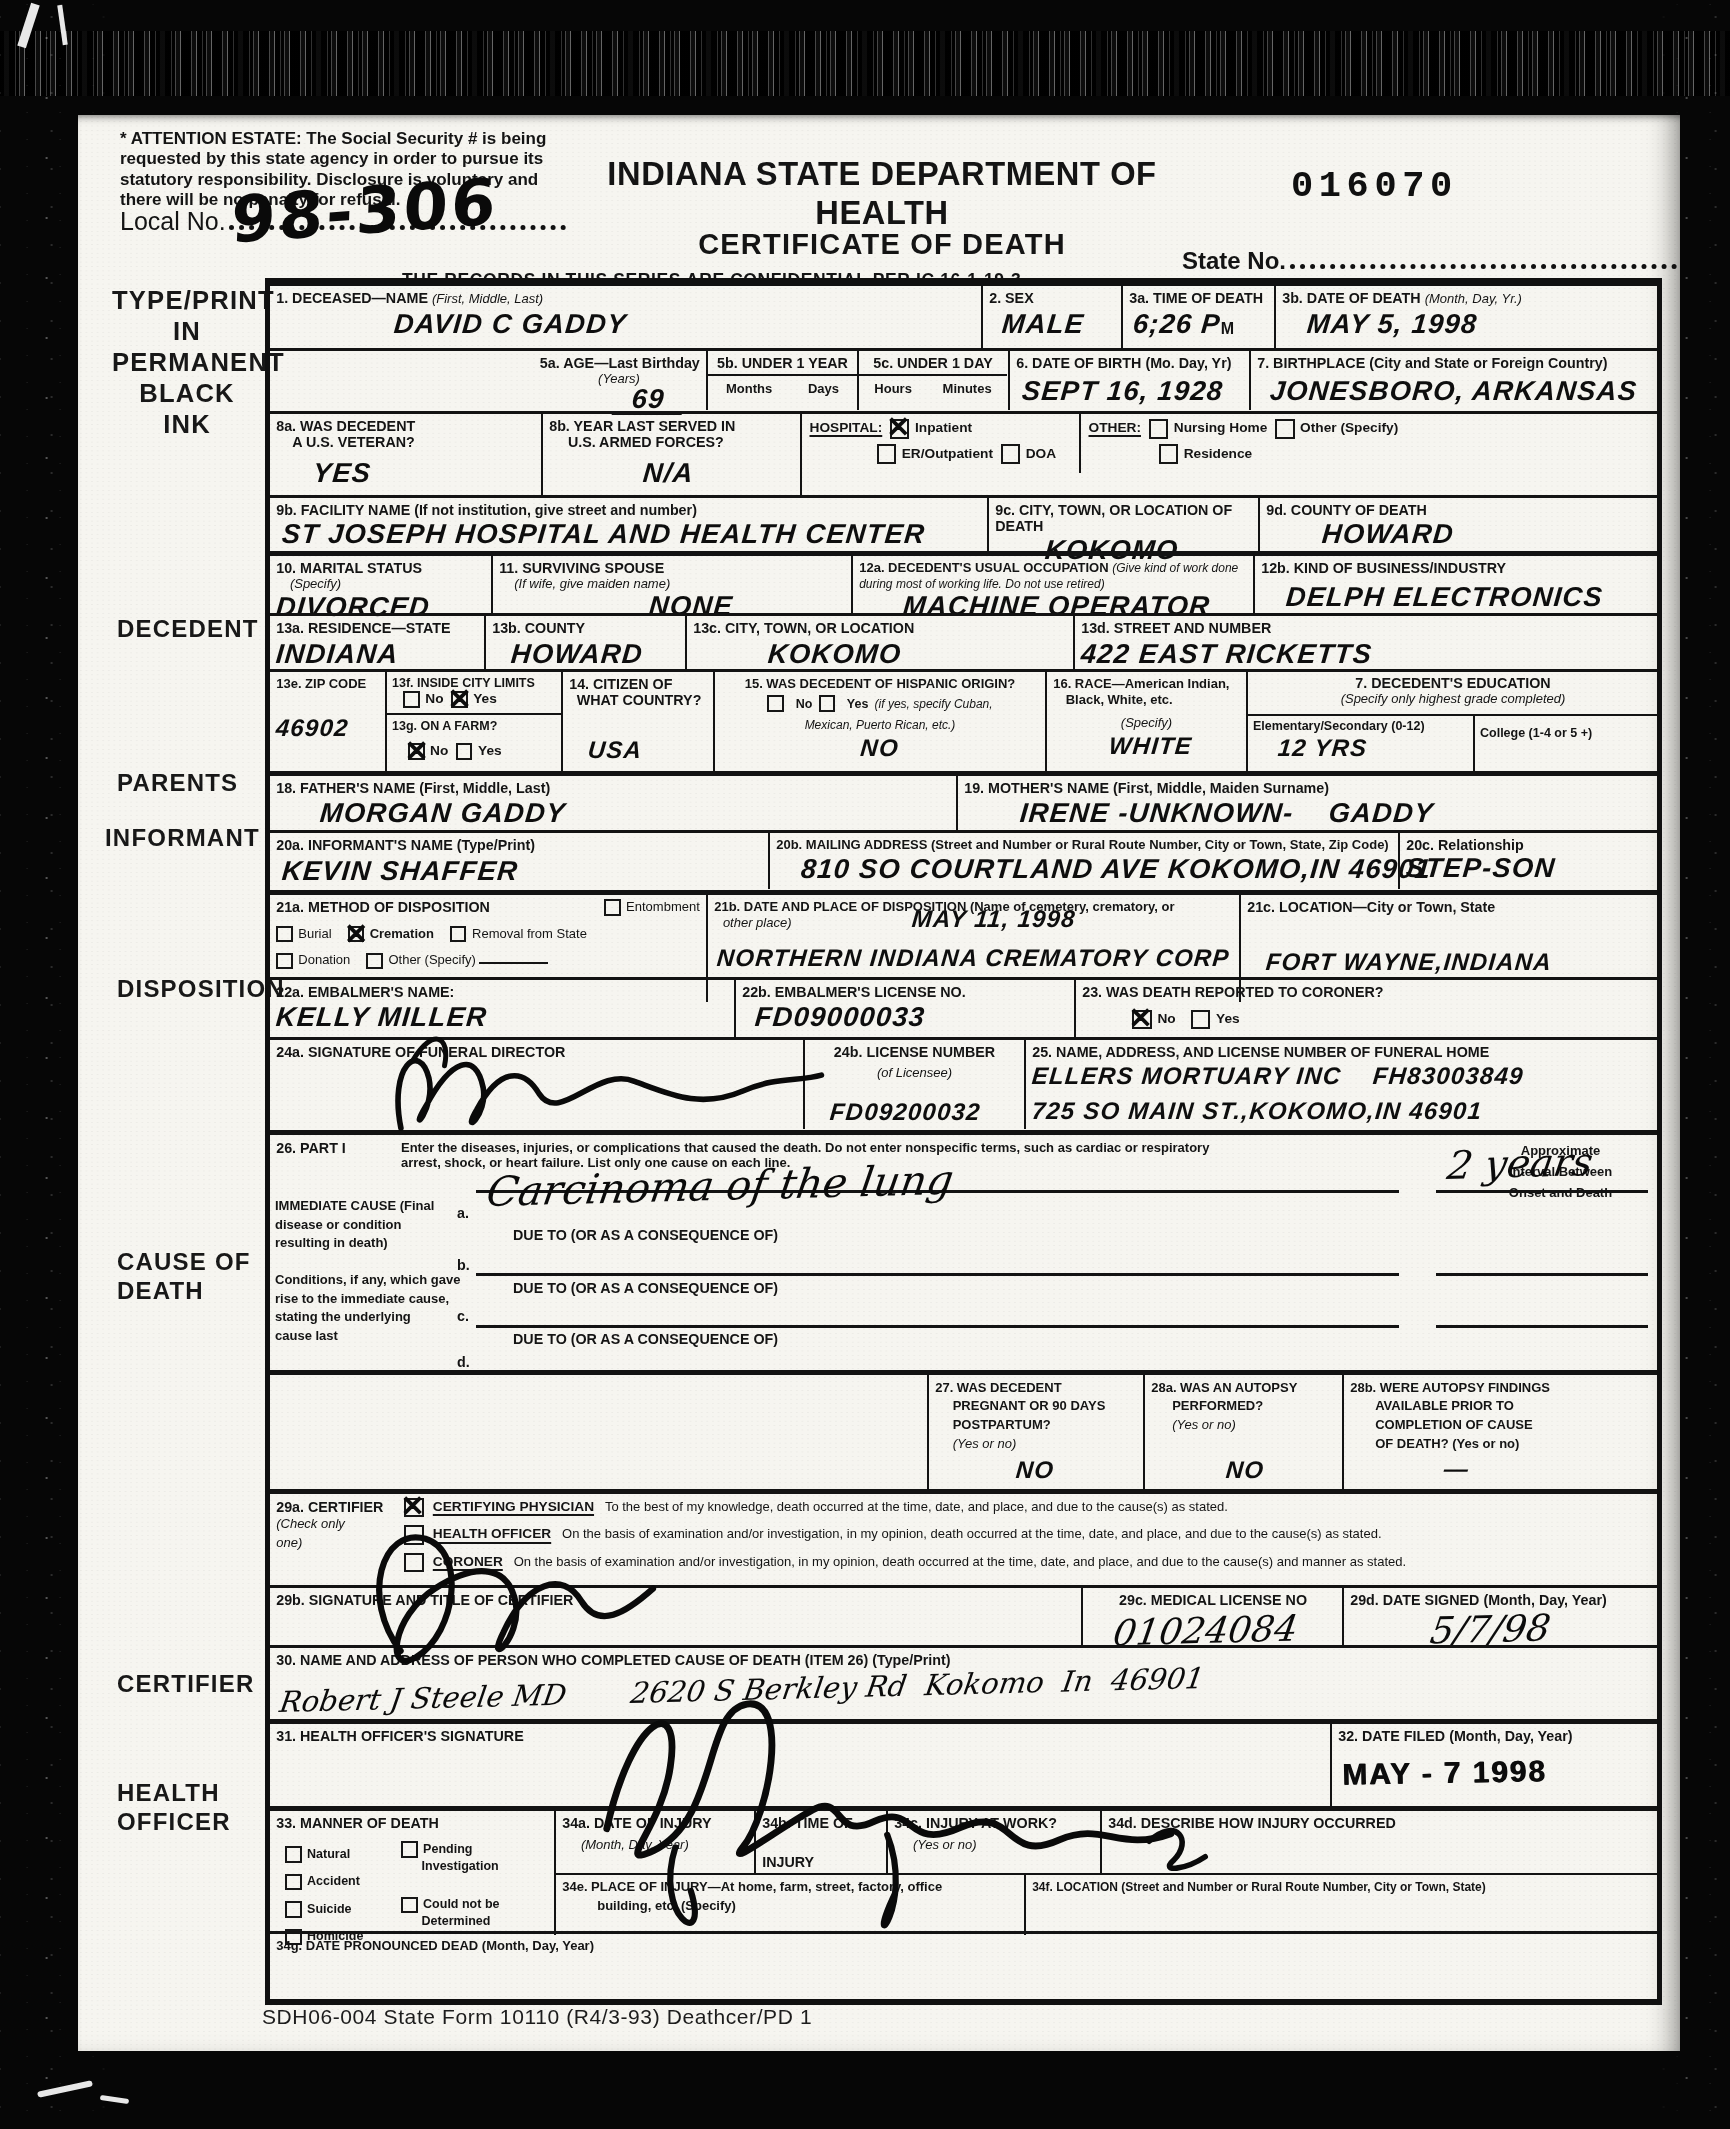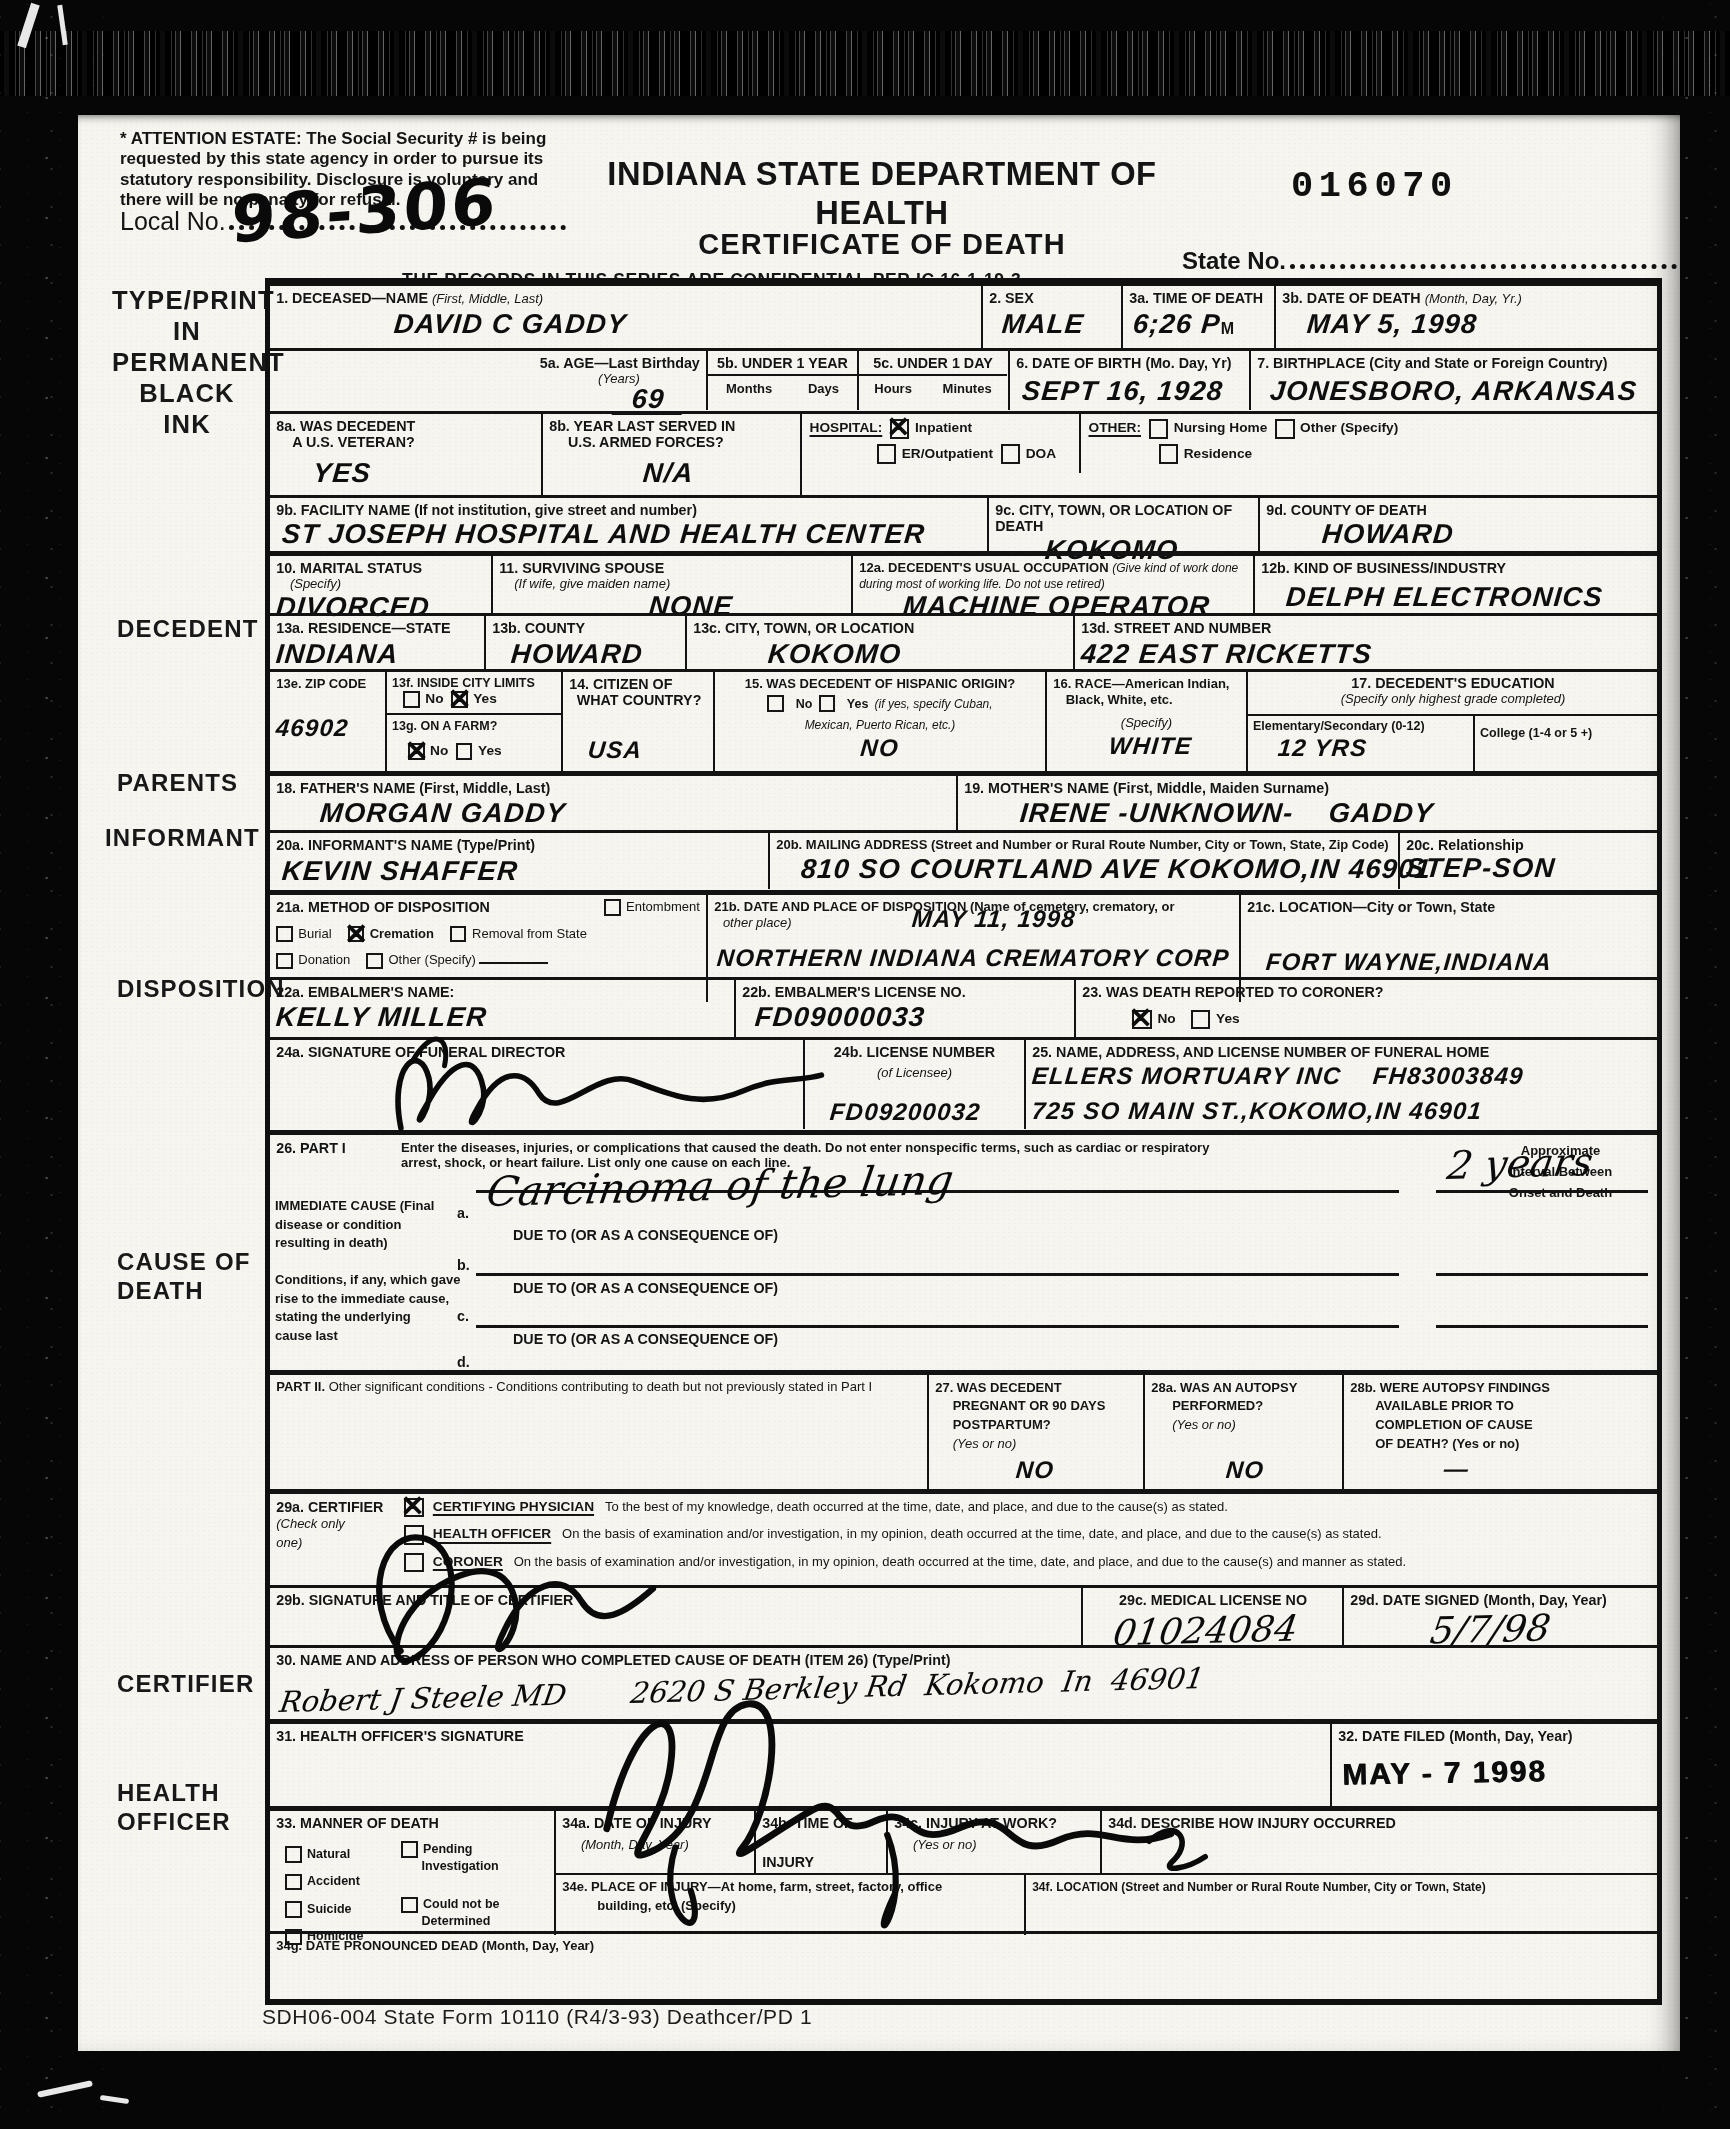--- a/index.html
+++ b/index.html
@@ -276,21 +276,21 @@
         <span class="val sm ctr" style="margin-top:1.2px;">NO</span>
       </div>
       <div class="cell" style="left:775px;width:201px;">
         <span class="lab" style="font-size:13px;">16. RACE—American Indian,</span>
         <span class="lab" style="font-size:13px;margin-left:12.5px;">Black, White, etc.</span>
         <span class="sub ctr" style="margin-top:7.5px;">(Specify)</span>
         <span class="val sm" style="margin:1.2px 0 0 56px;">WHITE</span>
       </div>
       <div class="cell" style="left:976px;width:412px;padding:0;">
         <div style="padding:3.1px 6.2px;text-align:center;">
-          <span class="lab">17. DECEDENT'S EDUCATION</span>
+          <span class="lab">7. DECEDENT'S EDUCATION</span>
           <span class="sub">(Specify only highest grade completed)</span>
         </div>
         <div style="position:absolute;left:0;right:0;bottom:0;height:55px;border-top:2.5px solid #131313;display:flex;">
           <div style="width:215px;padding:2.5px 5px;font-weight:bold;font-size:12.5px;">
             <span>Elementary/Secondary (0-12)</span>
             <span class="val sm" style="margin:0 0 0 25px;">12 YRS</span>
           </div>
           <div style="flex:1;border-left:2.5px solid #131313;padding:10px 5px;font-weight:bold;font-size:12.5px;">
             <span>College (1-4 or 5 +)</span>
           </div>
@@ -418,23 +418,20 @@
         <span class="lab" style="position:absolute;left:187px;top:173px;">c.</span>
         <div class="ruleline" style="left:206px;top:190px;width:923px;"></div>
         <span class="lab" style="position:absolute;left:243px;top:196px;">DUE TO (OR AS A CONSEQUENCE OF)</span>
         <div class="ruleline" style="left:1166px;top:190px;width:212px;"></div>
 
         <span class="lab" style="position:absolute;left:187px;top:219px;">d.</span>
       </div>
     </div>
 
     <div class="row thick" style="top:1084px;height:120px;">
-      <div class="cell first" style="left:0;width:657px;">
-        <span style="font-size:13px;font-weight:bold;"><span>PART II.</span> <span style="font-weight:normal;">Other significant conditions - Conditions contributing to death but not previously stated in Part I</span></span>
-      </div>
       <div class="cell" style="left:657px;width:216px;">
         <span class="lab" style="font-size:13px;line-height:18.7px;">
           <span>27. WAS DECEDENT</span><br><span style="margin-left:17.5px;">PREGNANT OR 90 DAYS</span><br><span style="margin-left:17.5px;">POSTPARTUM?</span><br><span class="sub" style="margin-left:17.5px;">(Yes or no)</span>
         </span>
         <span class="val sm" style="margin:1.2px 0 0 81px;">NO</span>
       </div>
       <div class="cell" style="left:873px;width:200px;">
         <span class="lab" style="font-size:13px;line-height:18.7px;">
           <span>28a. WAS AN AUTOPSY</span><br><span style="margin-left:21px;">PERFORMED?</span><br><span class="sub" style="margin-left:21px;">(Yes or no)</span>
         </span>

